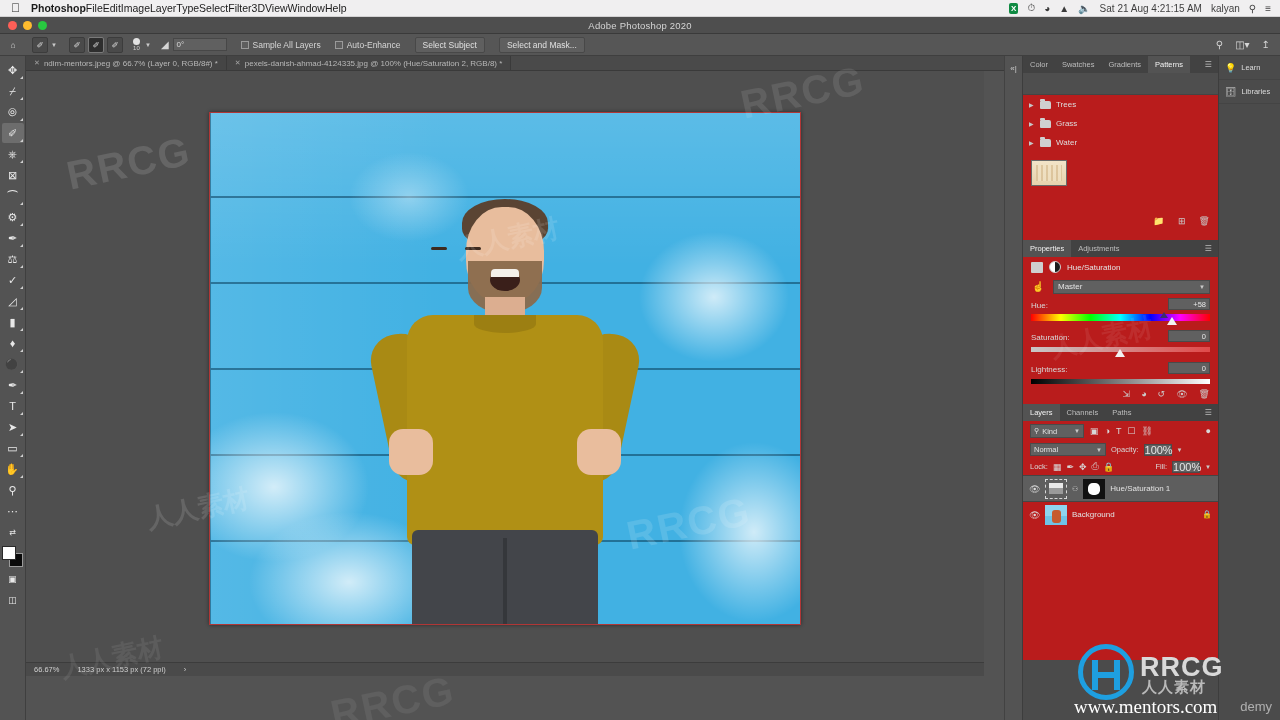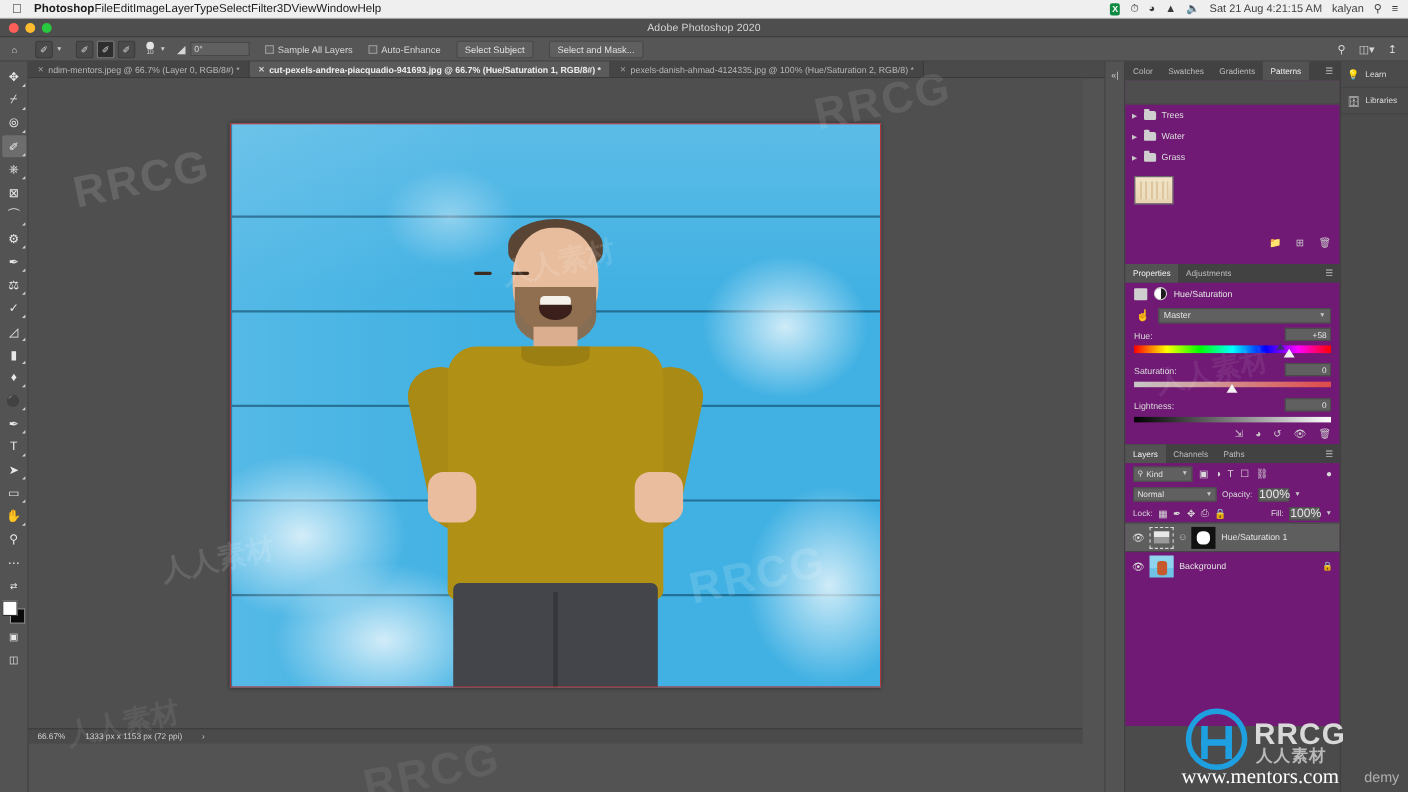--- a/index.html
+++ b/index.html
@@ -174,21 +174,21 @@
   .panels {
     position: absolute; left: 1022px; top: 56px; width: 196px; height: 664px;
     background: #4b4b4b; border-left: 1px solid #3d3d3d;
   }
   .panel-tabs { display: flex; align-items: stretch; height: 17px; background: #424242;
                 font-size: 7.5px; color: #bdbdbd; }
   .ptab { padding: 0 7px; display: flex; align-items: center; white-space: nowrap; }
   .ptab.active { background: #535353; color: #f2f2f2; }
   .pmenu { margin-left: auto; padding: 0 6px; display: flex; align-items: center;
            font-size: 8px; color: #bdbdbd; }
-  .panel-body { background: #701a75; }
+  .panel-body { background: #b91c1c; }
 
   .pat-search { height: 22px; background: #4e4e4e; border-bottom: 1px solid #444; }
   .pat-row { display: flex; align-items: center; gap: 5px; height: 19px; padding-left: 6px;
              font-size: 8px; color: #dedede; }
   .arrow { font-size: 6px; color: #c6c6c6; width: 6px; }
   .folder { width: 11px; height: 8px; background: #cfcfcf; border-radius: 1px 2px 1px 1px;
             position: relative; }
   .folder::before { content:''; position:absolute; left:0; top:-2px; width:5px; height:2px;
             background:#cfcfcf; border-radius:1px 1px 0 0; }
   .pat-thumb { width: 36px; height: 26px; margin: 8px 0 0 8px; border: 1px solid #6a6a6a;
@@ -358,24 +358,20 @@
       <span style="font-size:10px;">◫▾</span>
       <span style="font-size:10px;">↥</span>
     </span>
   </div>
 
   <div class="tabbar">
     <div class="doctab">
       <span class="xclose">✕</span>
       <span>ndim-mentors.jpeg @ 66.7% (Layer 0, RGB/8#) *</span>
     </div>
-    <div class="doctab active">
-      <span class="xclose">✕</span>
-      <span>cut-pexels-andrea-piacquadio-941693.jpg @ 66.7% (Hue/Saturation 1, RGB/8#) *</span>
-    </div>
     <div class="doctab">
       <span class="xclose">✕</span>
       <span>pexels-danish-ahmad-4124335.jpg @ 100% (Hue/Saturation 2, RGB/8) *</span>
     </div>
   </div>
 
   <div class="toolbar">
     <div class="tool">✥<i class="tri"></i></div>
     <div class="tool">⌿<i class="tri"></i></div>
     <div class="tool">⦾<i class="tri"></i></div>
@@ -469,26 +465,26 @@
       <div class="panel-body" style="height:167px;">
         <div class="pat-search"></div>
         <div class="pat-row">
           <span class="arrow">▶</span>
           <span class="folder"></span>
           <span>Trees</span>
         </div>
         <div class="pat-row">
           <span class="arrow">▶</span>
           <span class="folder"></span>
-          <span>Water</span>
+          <span>Grass</span>
         </div>
         <div class="pat-row">
           <span class="arrow">▶</span>
           <span class="folder"></span>
-          <span>Grass</span>
+          <span>Water</span>
         </div>
         <div class="pat-thumb"></div>
         <div class="pat-footer" style="margin-top:26px;">
           <span>📁</span>
           <span>⊞</span>
           <span>🗑</span>
         </div>
       </div>
     </div>
 

